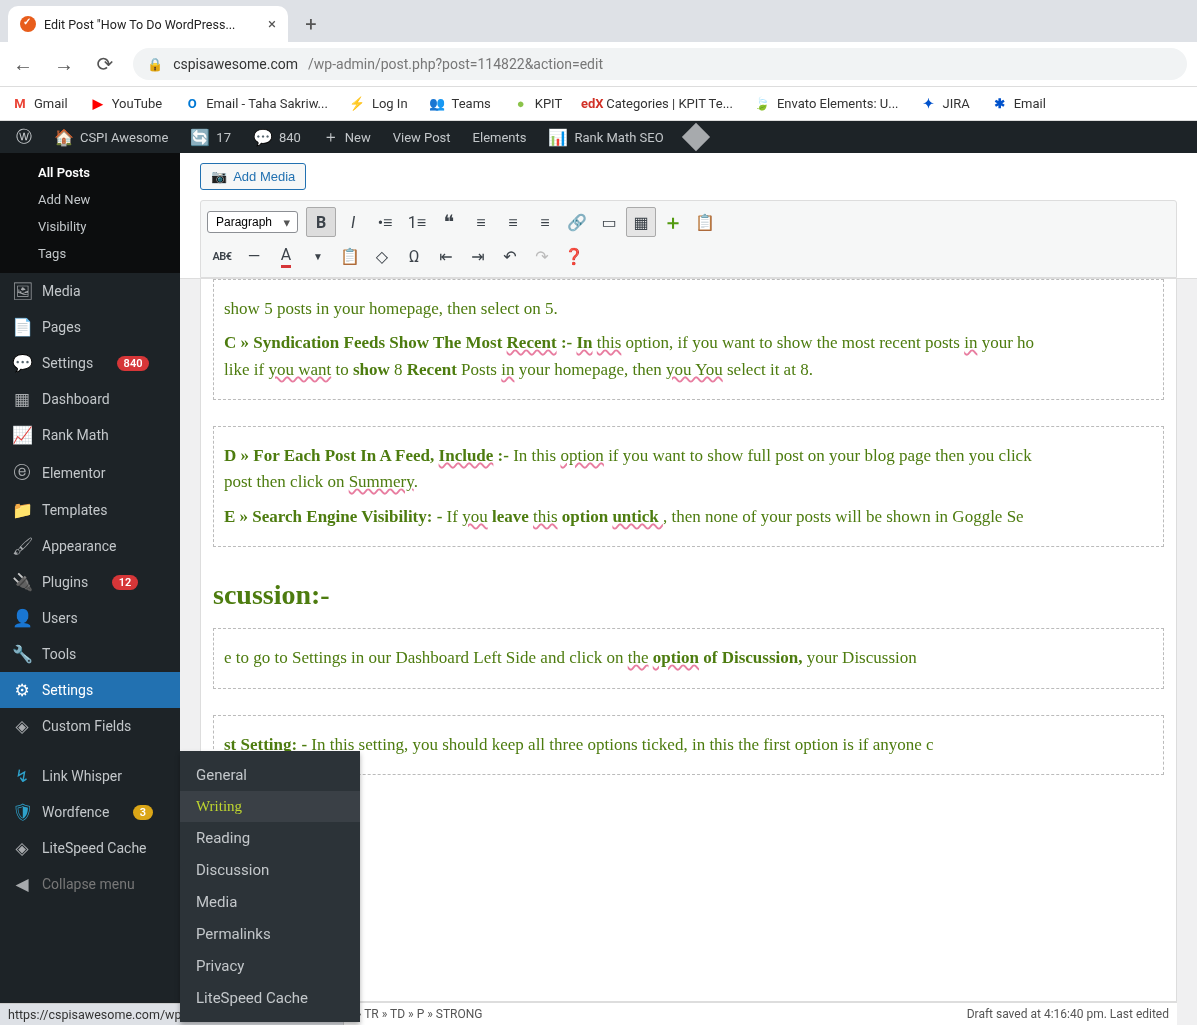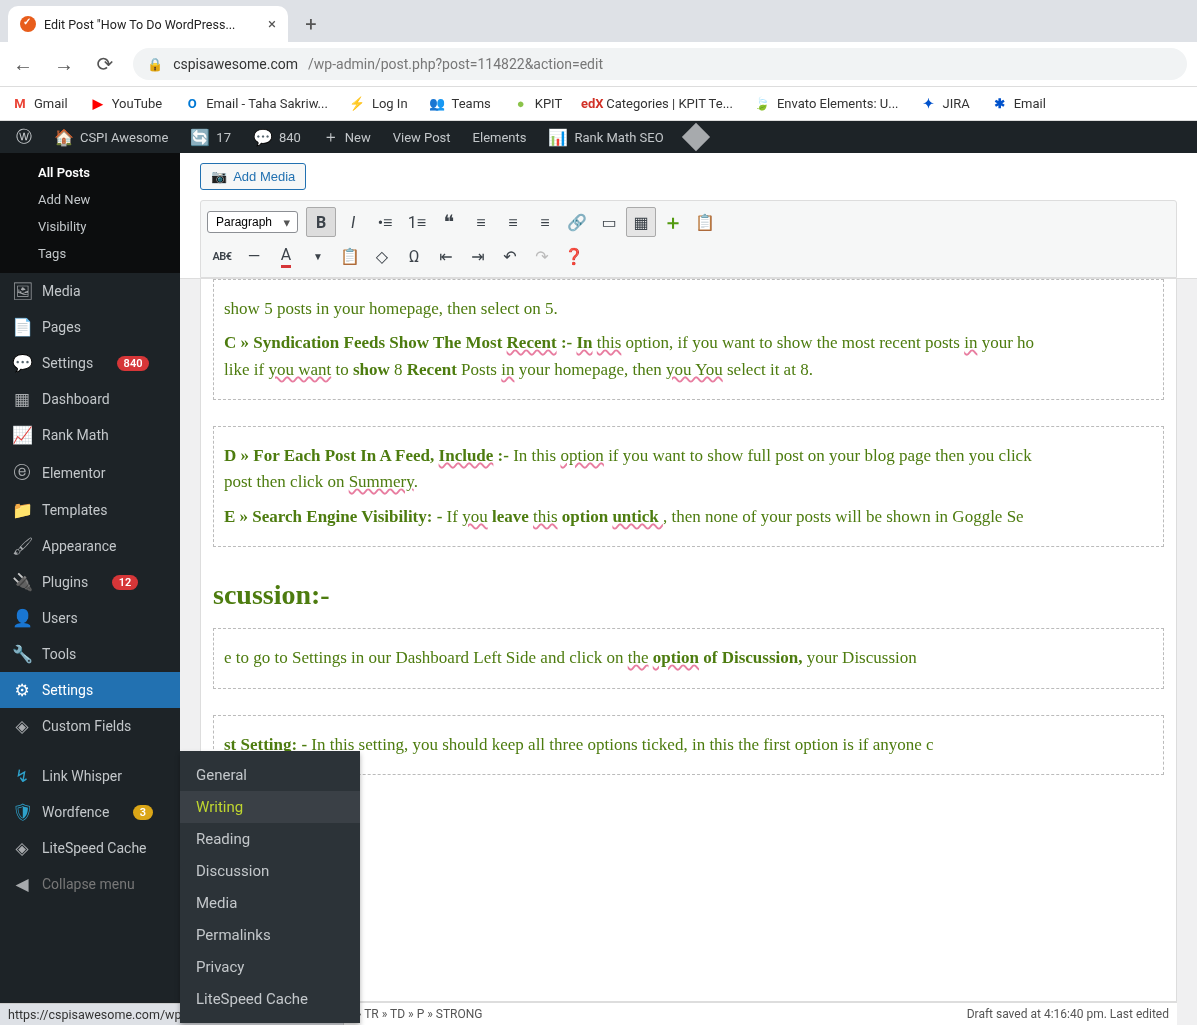--- a/index.html
+++ b/index.html
@@ -40,21 +40,21 @@
 .submenu-group { background:#2c3338; padding:6px 0; }
 .submenu-item { padding:6px 12px 6px 38px; cursor:pointer; color:#c3c7ca; font-size:13px; }
 .submenu-item.current { color:#fff; font-weight:600; }
 .badge { background:#d63638; color:#fff; border-radius:10px; padding:1px 7px; font-size:11px; font-weight:600; }
 .badge.orange { background:#dba617; }
 
 
 .flyout { position:absolute; left:180px; top:598px; width:180px; background:#2c3338; color:#c3c7ca; padding:8px 0; z-index:50; box-shadow:0 3px 5px rgba(0,0,0,.3); }
 .flyout::before { content:""; position:absolute; left:-8px; top:108px; border:8px solid transparent; border-right-color:#2c3338; }
 .flyout-item { padding:7px 16px; cursor:pointer; font-size:15px; }
-.flyout-item.hov { background:#3a4046; color:#bfd62f; }
+.flyout-item.hov { background:#3a4046; color:#bfd62f;font-family:Liberation Serif, serif; }
 
 
 .wp-content { flex:1; background:#f0f0f1; display:flex; flex-direction:column; overflow:hidden; }
 
 
 .classic-toolbar { background:#fff; border-bottom:1px solid #ddd; padding:10px 20px 0 20px; }
 .add-media-btn { display:inline-flex; align-items:center; gap:6px; border:1px solid #2271b1; color:#2271b1; background:#f6f7f7; padding:5px 10px; border-radius:3px; font-size:13px; cursor:pointer; margin-bottom:10px; }
 .tb-panel { background:#f6f7f7; border:1px solid #ddd; border-radius:3px 3px 0 0; padding:4px 6px; }
 .tb-row { display:flex; align-items:center; gap:2px; padding:2px 0; }
 .tb-sel { border:1px solid #8c8f94; background:#fff; font-size:12px; padding:3px 24px 3px 8px; border-radius:3px; appearance:none; position:relative; }

